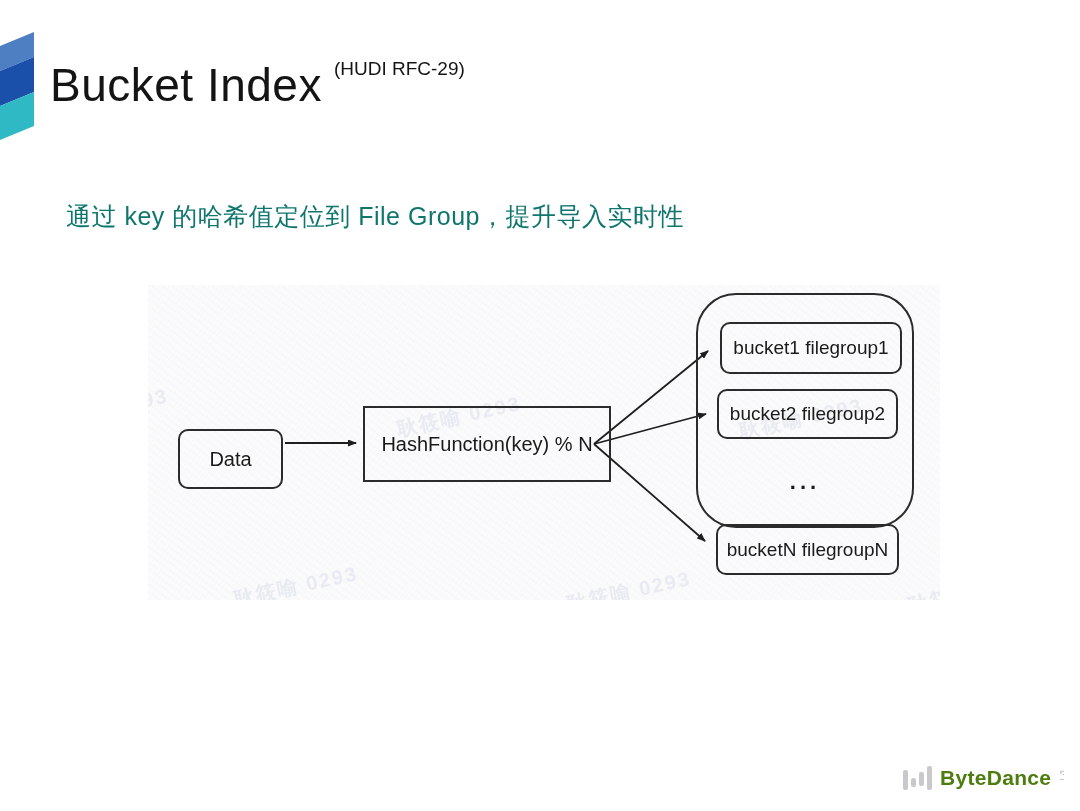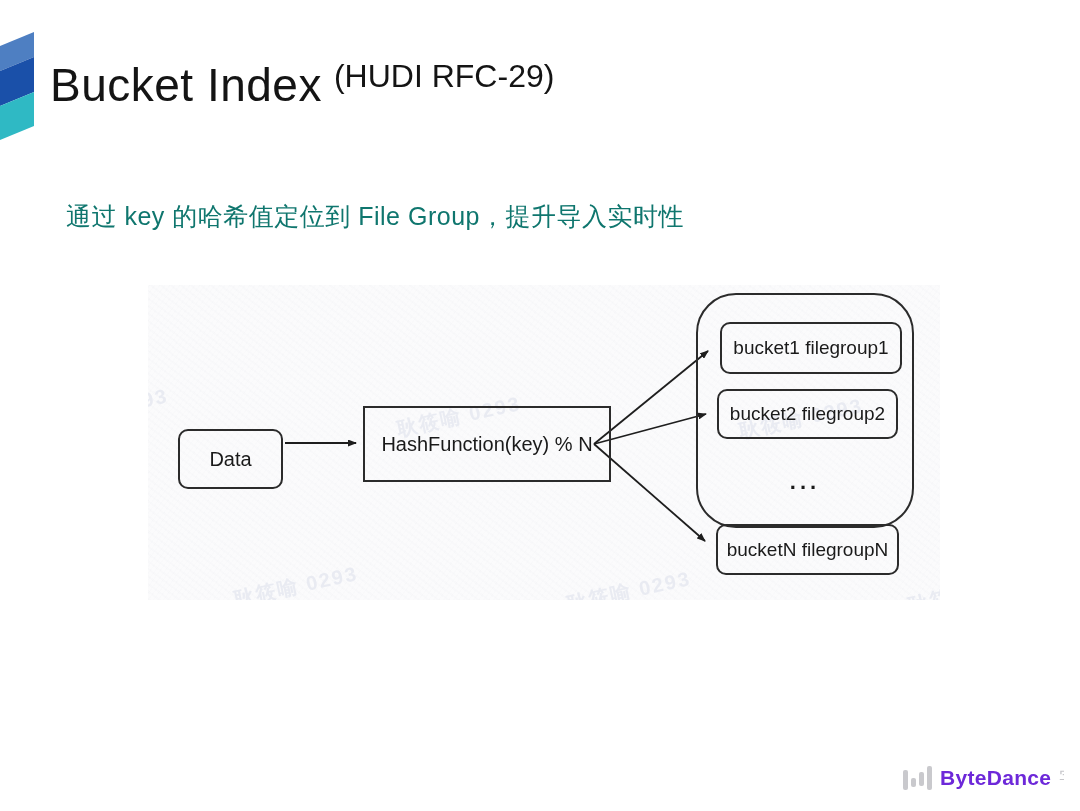--- a/index.html
+++ b/index.html
@@ -5,21 +5,21 @@
   html,body { margin:0; padding:0; background:#ffffff; }
   body { width:1080px; height:811px; font-family:"Liberation Sans", sans-serif; }
   .slide { position:relative; width:1080px; height:811px; background:#ffffff; overflow:hidden; }
 
   
   .corner-logo { position:absolute; left:0; top:30px; }
 
   
   .title-row { position:absolute; left:50px; top:58px; display:flex; align-items:flex-start; gap:12px; color:#141414; }
   .title-main { margin:0; font-size:46px; font-weight:400; letter-spacing:0.5px; }
-  .title-suffix { font-size:32px; font-weight:400; }
+  .title-suffix { font-size:19px; font-weight:400; }
 
   
   .subtitle { position:absolute; left:66px; top:200px; font-size:25px; color:#0f766e; letter-spacing:0.5px; }
 
   
   .diagram {
     position:absolute; left:148px; top:285px; width:792px; height:315px; overflow:hidden;
     background-color:#fbfbfc;
     background-image:
       repeating-linear-gradient(37deg,  rgba(120,130,160,0.020) 0 2px, transparent 2px 6px),
@@ -46,21 +46,21 @@
   .arrow-layer { position:absolute; left:0; top:0; width:792px; height:315px; }
 
   
   .footer { position:absolute; left:903px; top:764px; display:flex; align-items:center; gap:8px; }
   .bd-icon { display:flex; align-items:center; gap:3px; height:28px; }
   .bd-icon .bar { width:5px; background:#c9c9cd; border-radius:2px; }
   .bar-1 { height:20px; transform:translateY(2px); }
   .bar-2 { height:9px;  transform:translateY(4px); }
   .bar-3 { height:14px; transform:translateY(1px); }
   .bar-4 { height:24px; }
-  .bd-text { font-size:21px; font-weight:600; color:#6d28d9; letter-spacing:0.3px; }
+  .bd-text { font-size:21px; font-weight:600; color:#4d7c0f; letter-spacing:0.3px; }
   .bd-cut  { display:inline-block; width:5px; overflow:hidden; font-size:18px; color:#c6c6ca; white-space:nowrap; }
 </style>
 </head>
 <body>
 
 <div class="slide">
 
   <svg class="corner-logo" width="34" height="112" viewBox="0 0 34 112" aria-hidden="true">
     <polygon points="0,16 34,2 34,27 0,41" fill="#4E7FC2"></polygon>
     <polygon points="0,41 34,27 34,62 0,76" fill="#1A50A9"></polygon>

